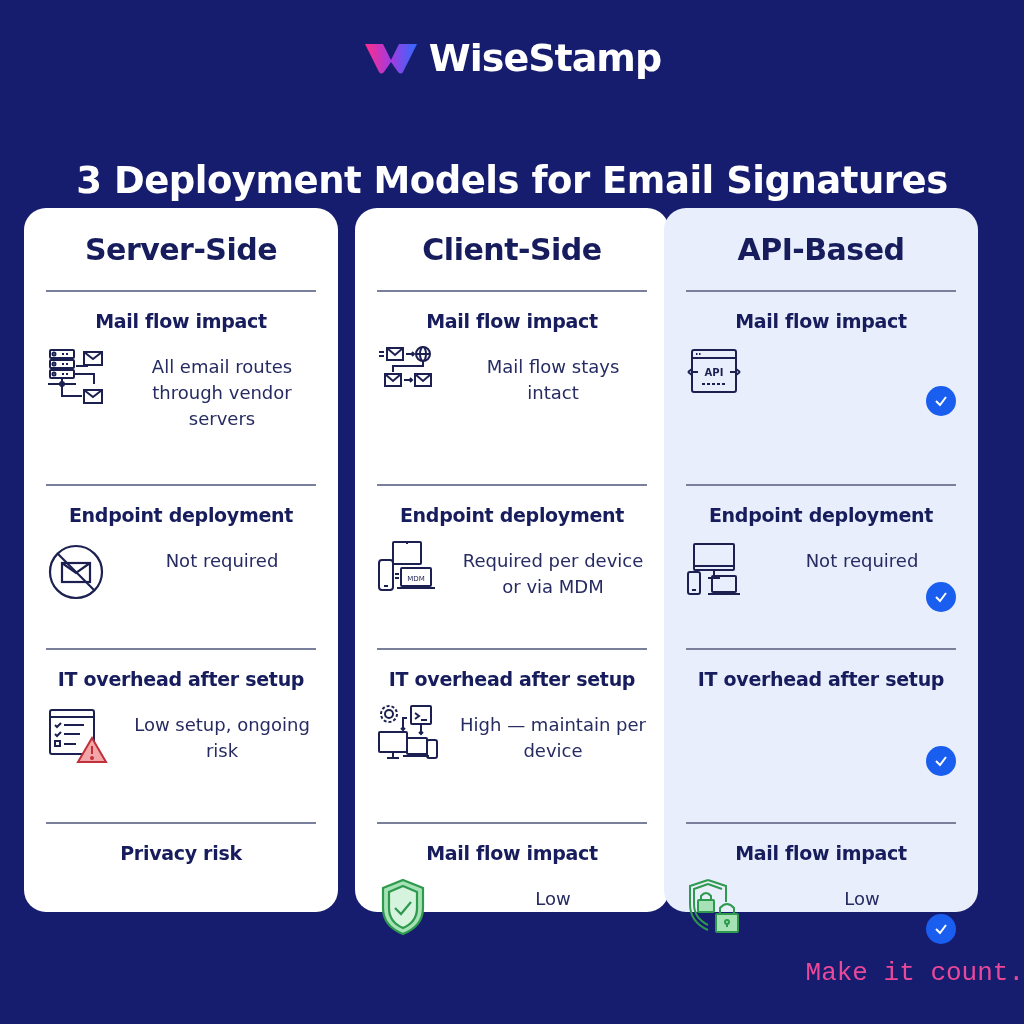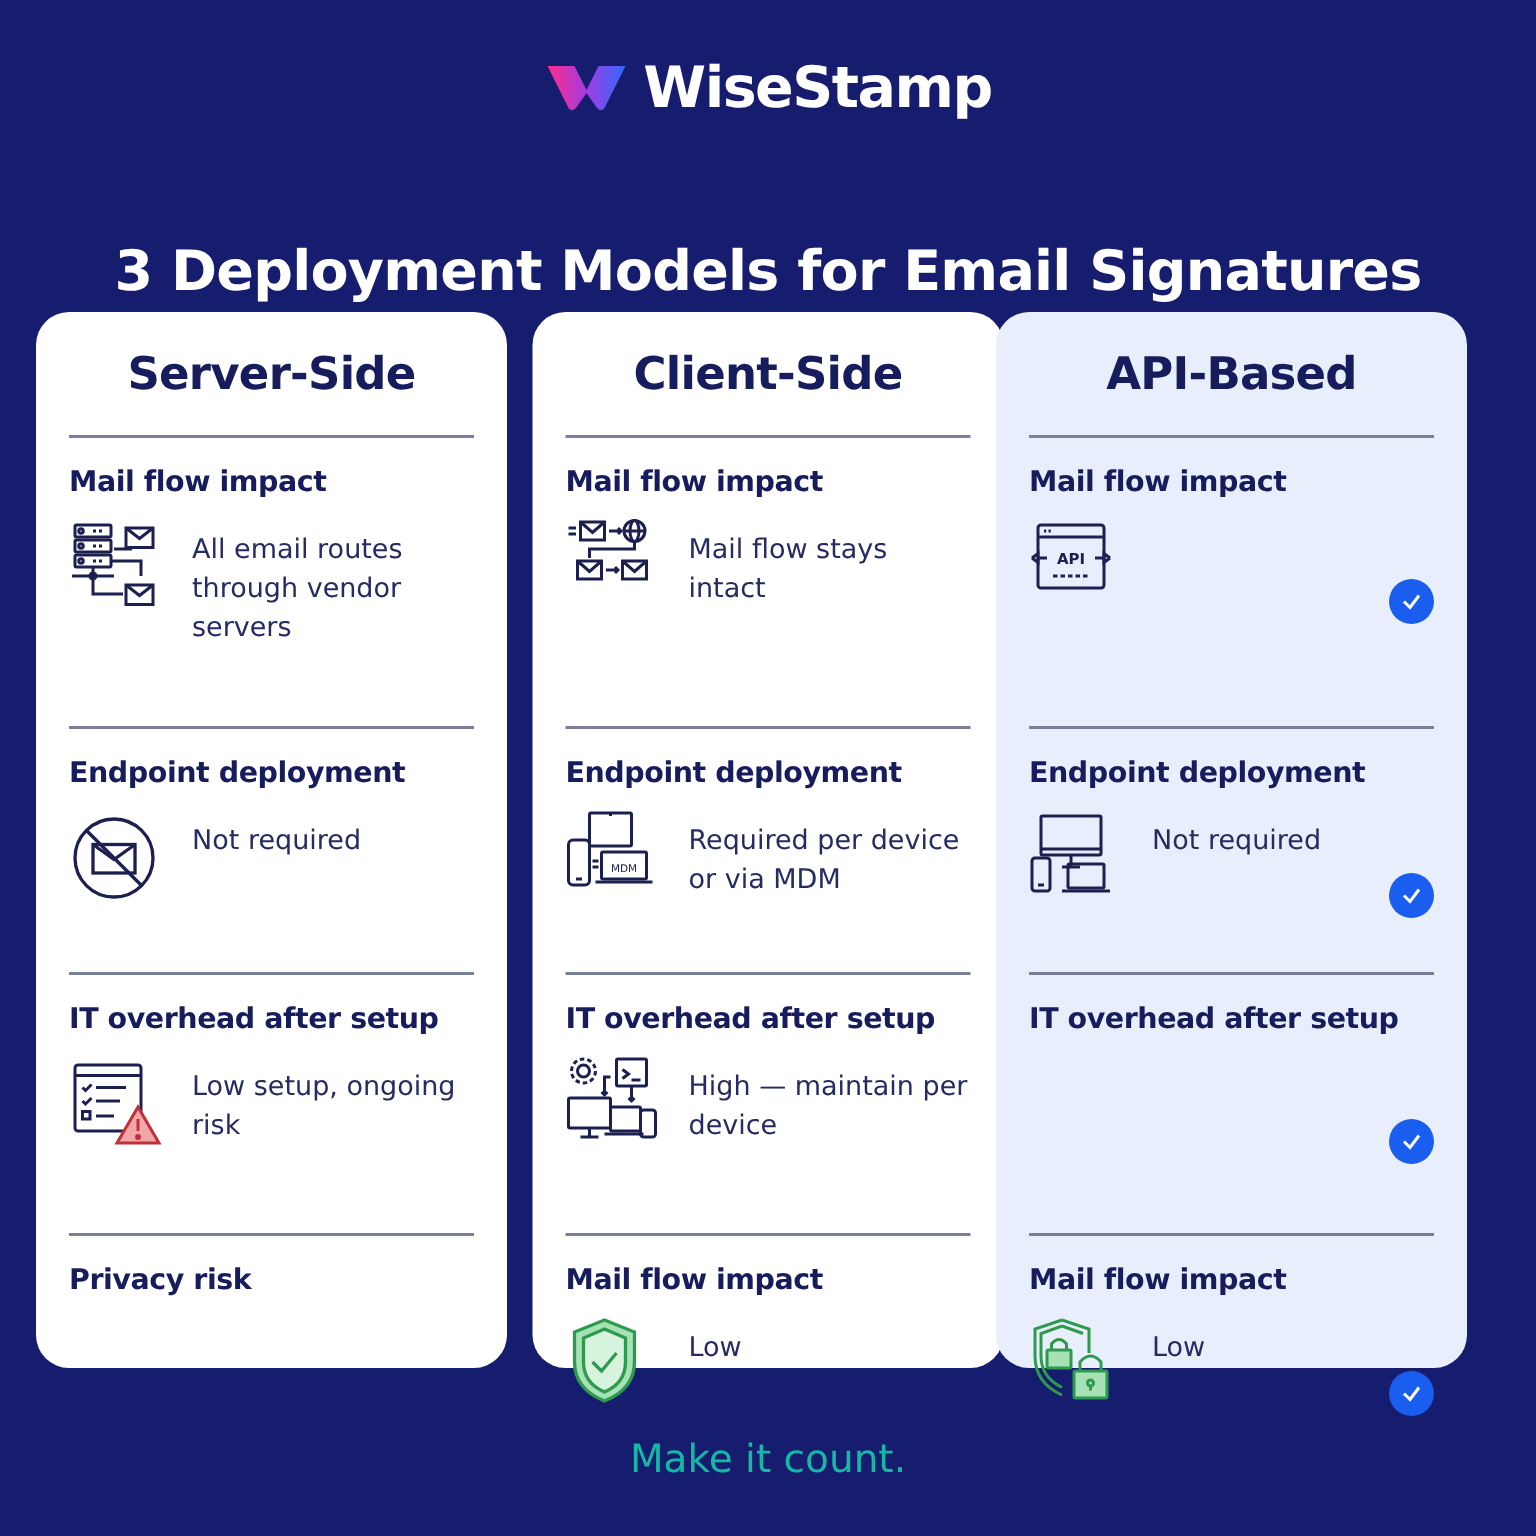--- a/index.html
+++ b/index.html
@@ -14,42 +14,42 @@
     position: absolute; top: 36px; left: 0; width: 1024px;
     display: flex; justify-content: center; align-items: center; gap: 10px;
   }
   .logo-text { color: #ffffff; font-size: 38px; font-weight: bold; letter-spacing: -1px; }
   .title {
     position: absolute; top: 116px; left: 0; width: 1024px; text-align: center;
     color: #fff; font-size: 37px; font-weight: bold; letter-spacing: -0.5px; margin-top: 43px;
   }
   .card {
     position: absolute; top: 208px; width: 314px; height: 704px;
-    background: #fff; border-radius: 22px; padding: 0 22px;
+    background: #fff; border-radius: 22px; padding: 0 22px; text-align: center;
   }
   .card.api { background: #e8eefb; }
   .card-title {
     height: 84px; display: flex; align-items: center; justify-content: center;
     font-size: 30px; font-weight: bold; color: #161c5c; letter-spacing: -0.5px;
     border-bottom: 2px solid #7a7f9c;
   }
   .section { position: relative; border-bottom: 2px solid #7a7f9c; }
   .section:last-child { border-bottom: none; }
   .sec-h { font-size: 19px; font-weight: bold; color: #161c5c; margin-top: 18px; letter-spacing: -0.3px; }
   .sec-row { display: flex; align-items: flex-start; margin-top: 14px; }
   .icon { width: 64px; height: 64px; flex-shrink: 0; margin-right: 18px; }
   .icon svg { width: 64px; height: 64px; }
   .sec-text { font-size: 18px; line-height: 26px; color: #262b62; padding-top: 8px; flex: 1; }
   .check {
     position: absolute; right: 0; width: 30px; height: 30px; border-radius: 50%;
     background: #1a5ef0; display: flex; align-items: center; justify-content: center;
   }
   .tagline {
-    position: absolute; top: 958px; left: 0; width: 1024px; text-align: center;
-    color: #14b8a6; font-size: 26px;
+    position: absolute; top: 958px; left: 0; width: 1024px; text-align: right;
+    color: #ec4899; font-size: 26px; font-family: Liberation Mono, monospace;
   }
 </style>
 </head>
 <body>
 
 <div class="logo">
   <svg width="56" height="36" viewBox="0 0 56 36">
     <defs>
       <linearGradient id="lg" x1="0" x2="1" y1="0" y2="0">
         <stop offset="0" stop-color="#ff2d8a"></stop>

